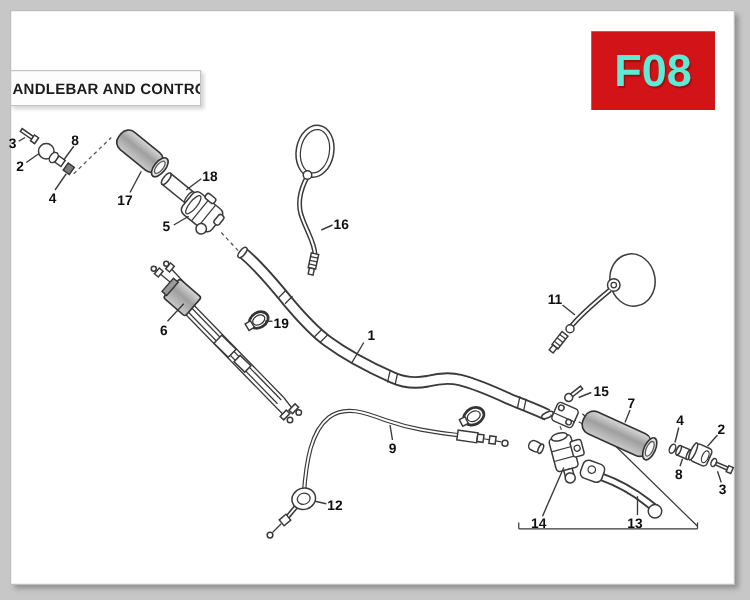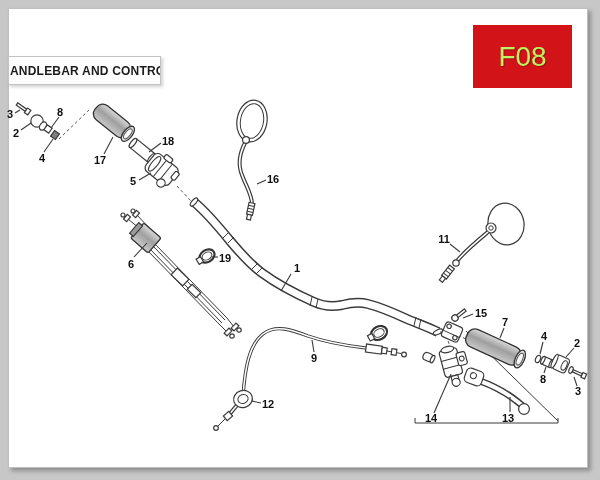--- a/index.html
+++ b/index.html
@@ -8,21 +8,21 @@
   .page{position:absolute;left:8px;top:8px;width:578px;height:458px;background:#ffffff;
         border:1px solid #bfbfbf;box-shadow:3px 3px 4px rgba(0,0,0,.28);}
   .diagram-svg{position:absolute;left:0;top:0;}
   .title-box{position:absolute;left:8px;top:56px;width:151px;height:27px;background:#fdfdfd;
              border:1px solid #c2c2c2;box-shadow:2px 2px 3px rgba(0,0,0,.18);
              display:flex;align-items:center;overflow:hidden;}
   .title-box span{font-size:12px;font-weight:bold;color:#1b1b1b;letter-spacing:.2px;
                   white-space:nowrap;margin-left:1px;}
   .code-box{position:absolute;left:473px;top:25px;width:99px;height:63px;background:#d21418;
             display:flex;align-items:center;justify-content:center;}
-  .code-box span{font-size:28px;font-weight:normal;color:#bef264;text-shadow:1px 1px 1px rgba(90,0,0,.45);}
+  .code-box span{font-size:36px;font-weight:bold;color:#5eead4;text-shadow:1px 1px 1px rgba(90,0,0,.45);}
   .pt{fill:#ffffff;stroke:#3a3a3a;stroke-width:1.2;}
   .dash{fill:none;stroke:#555;stroke-width:1;stroke-dasharray:3 2.6;}
   .thin{fill:none;stroke:#3a3a3a;stroke-width:1;}
   .plabel{font:bold 11px "Liberation Sans",sans-serif;fill:#101010;text-anchor:middle;}
   .leader{fill:none;stroke:#3a3a3a;stroke-width:1.1;}
 </style>
 </head>
 <body>
 
 <div class="stage">

